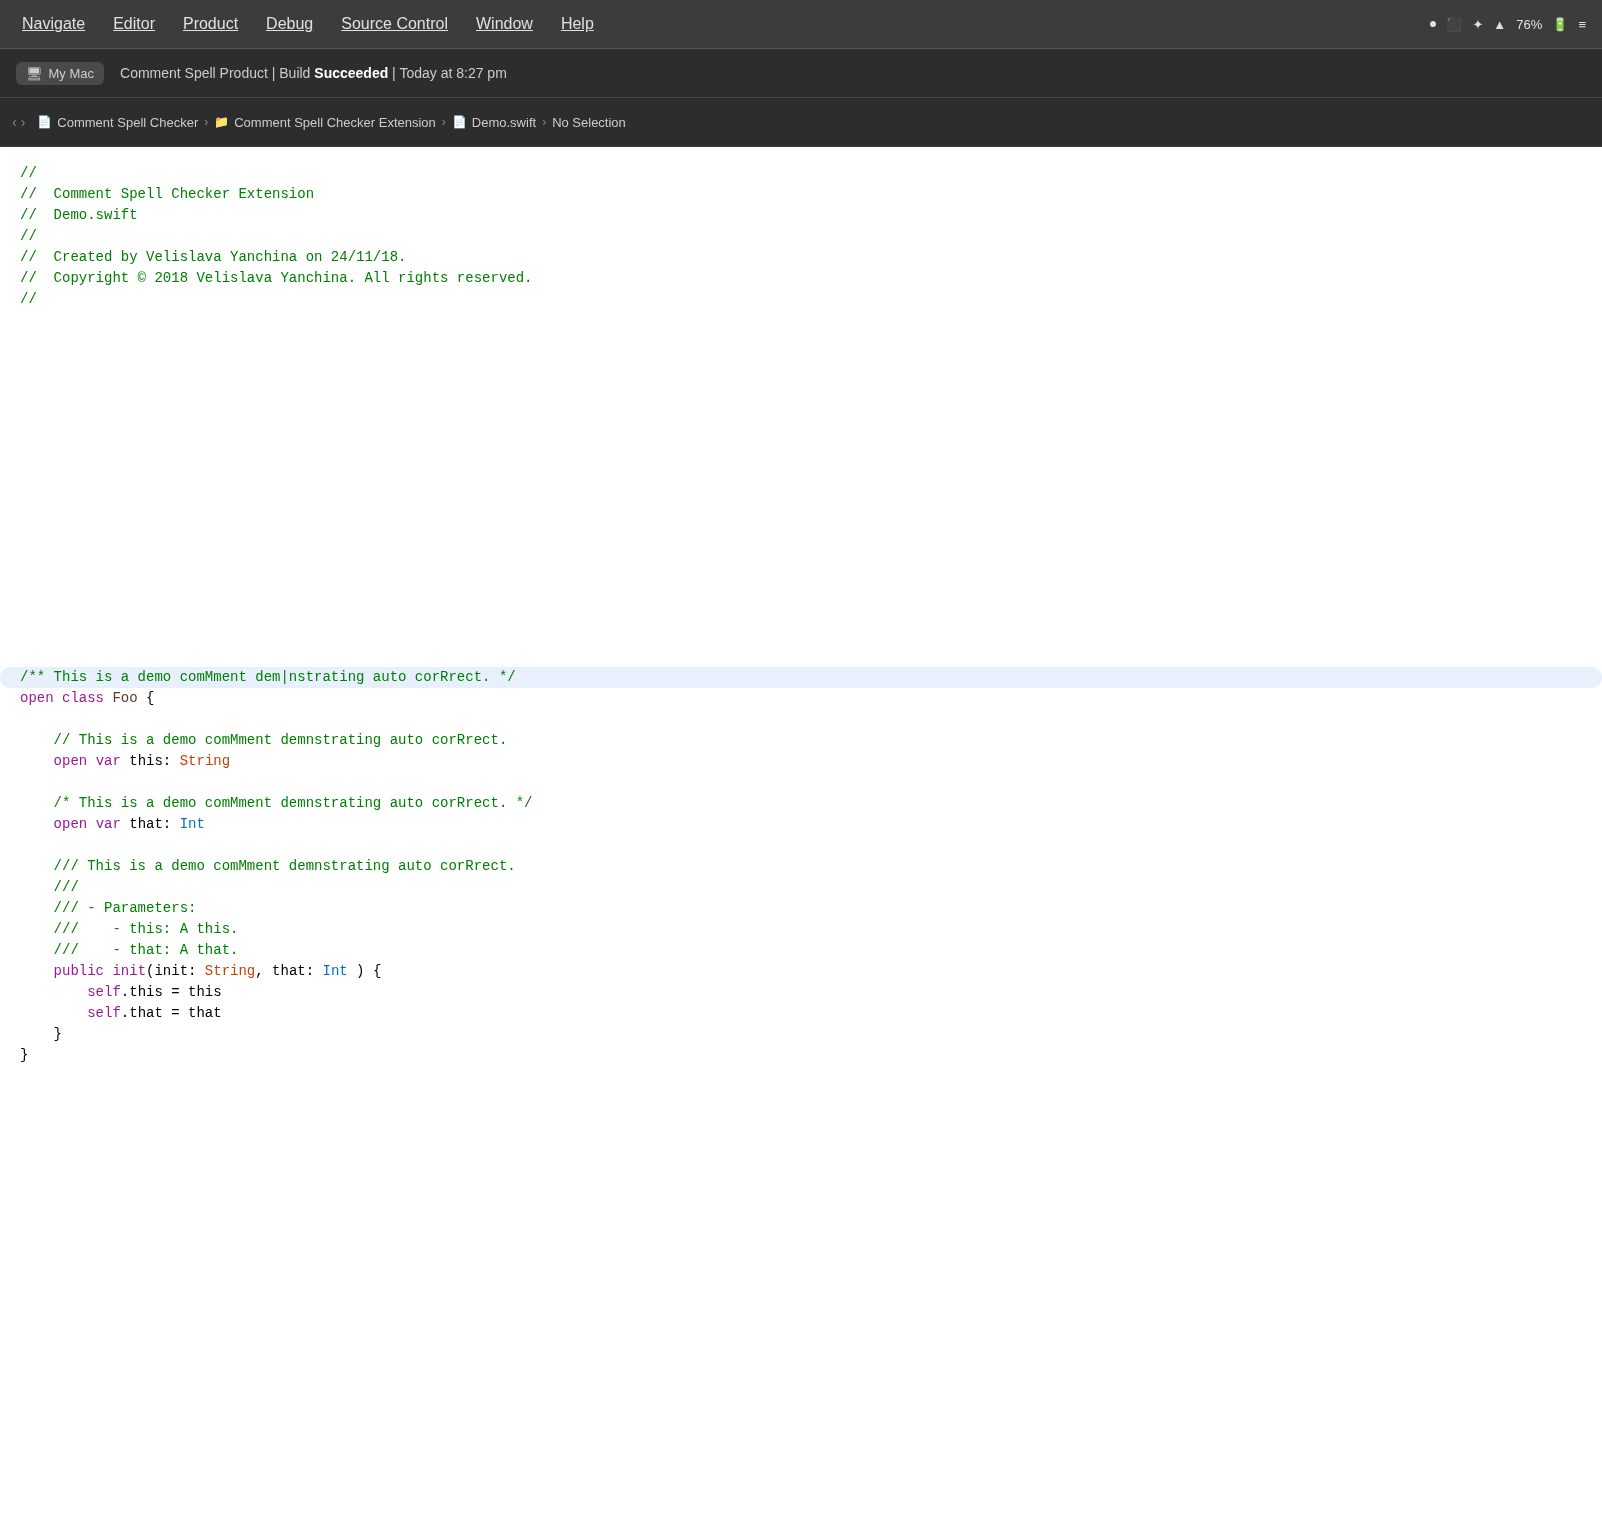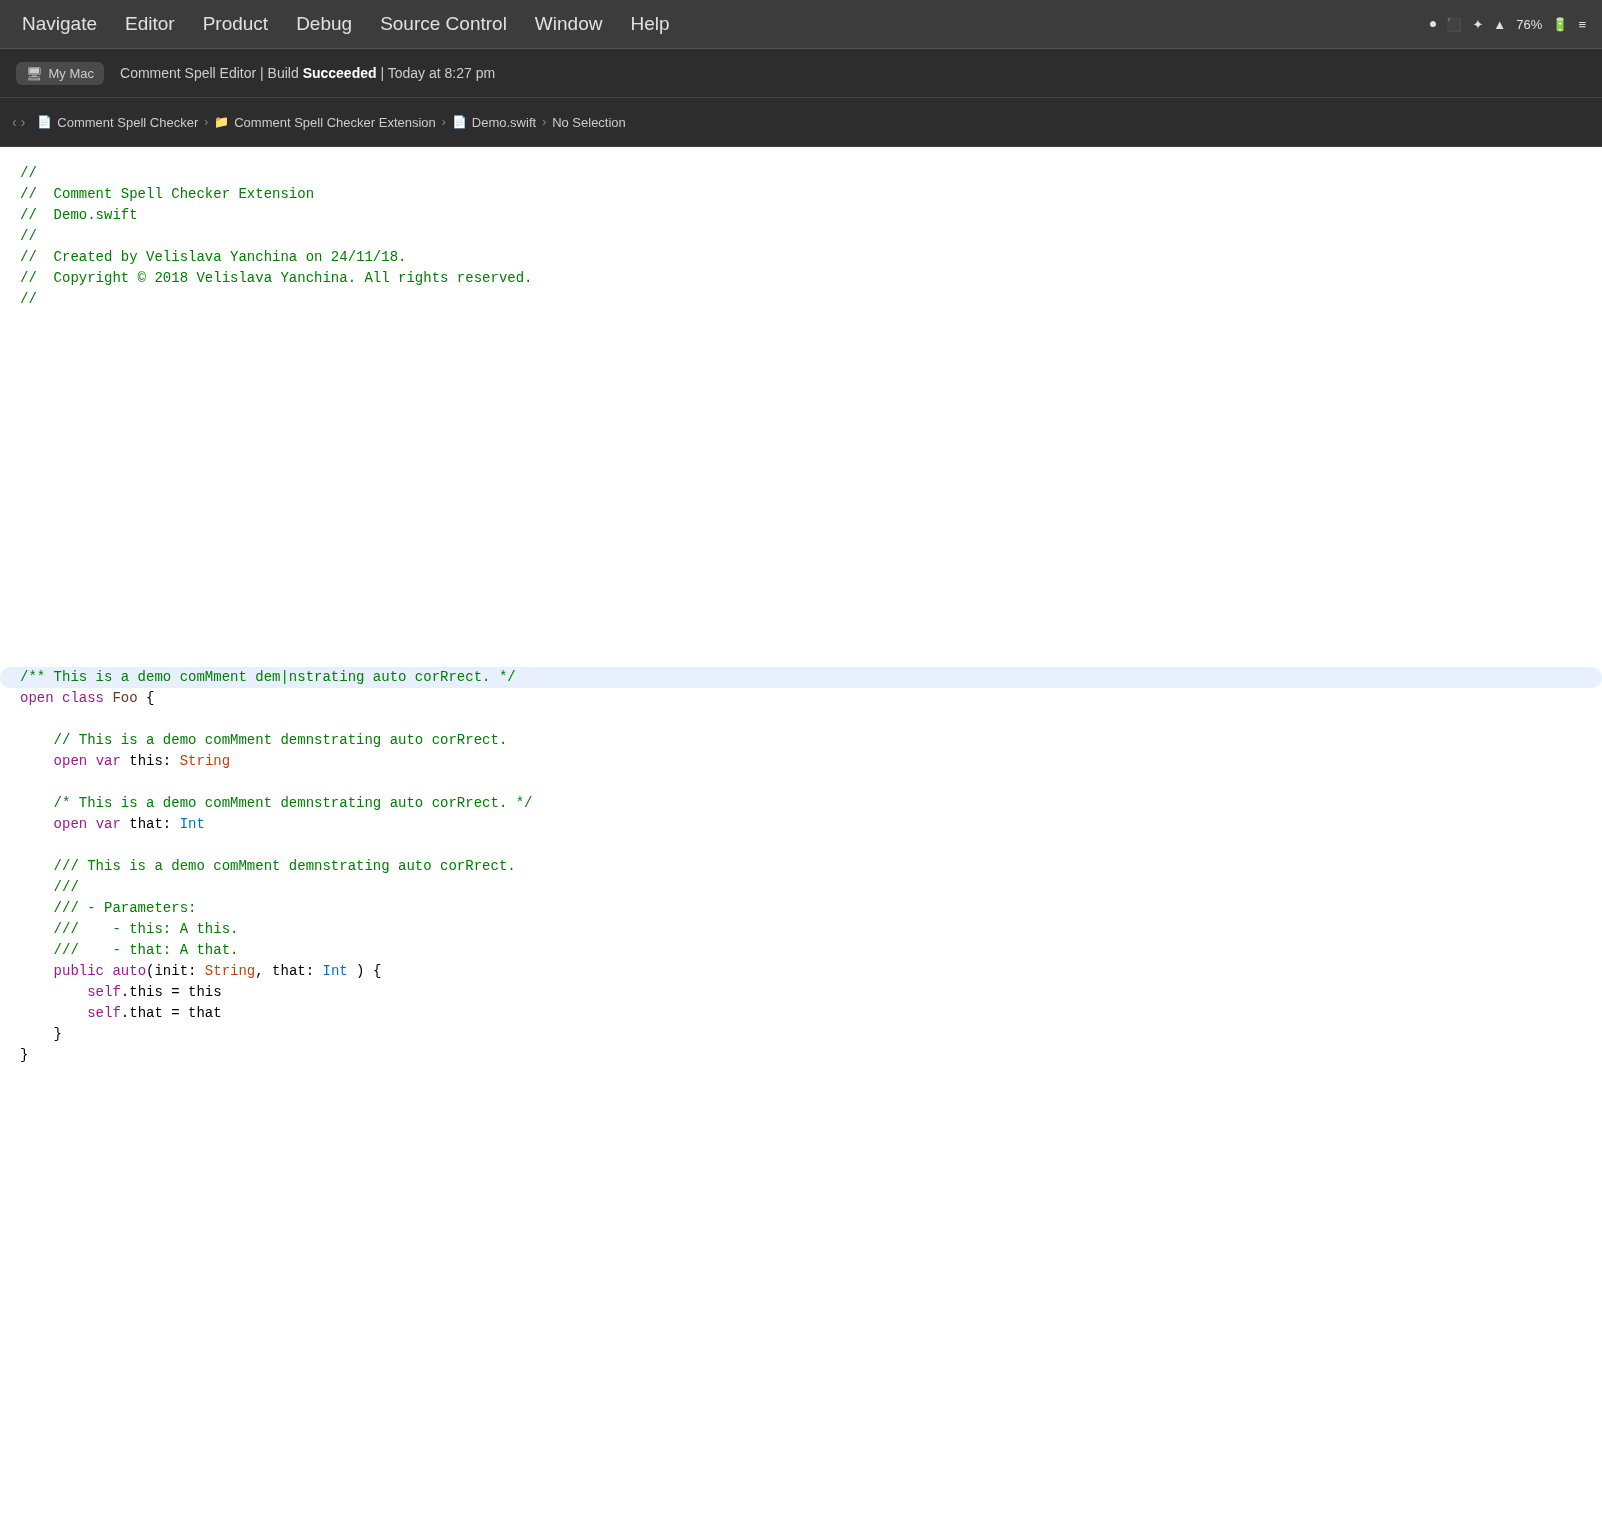--- a/index.html
+++ b/index.html
@@ -21,24 +21,25 @@
       border-bottom: 1px solid #555;
     }
     .menu-items {
       display: flex;
       align-items: center;
       gap: 0;
       flex: 1;
     }
     .menu-item {
       color: #e0e0e0;
-      font-size: 19px;
+      font-size: 16px;
       padding: 6px 14px;
       cursor: pointer;
       white-space: nowrap;
+      text-decoration: underline;
     }
     .system-icons {
       display: flex;
       align-items: center;
       gap: 10px;
       color: #e0e0e0;
       font-size: 13px;
       margin-left: auto;
       padding-right: 8px;
     }
@@ -167,21 +168,21 @@
     <span>≡</span>
   </div>
 </div>
 
 <div class="build-bar">
   <div class="device-pill">
     <span>🖥</span>
     <span>My Mac</span>
   </div>
   <div class="build-status">
-    <span>Comment Spell Editor | Build </span><span class="succeeded">Succeeded</span><span> | Today at 8:27 pm</span>
+    <span>Comment Spell Product | Build </span><span class="succeeded">Succeeded</span><span> | Today at 8:27 pm</span>
   </div>
 </div>
 
 <div class="breadcrumb-bar">
   <div class="nav-arrows">
     <span class="nav-arrow">‹</span>
     <span class="nav-arrow">›</span>
   </div>
   <div class="breadcrumb-item">
     <span class="icon">📄</span>
@@ -285,21 +286,21 @@
     <span class="comment">    /// - Parameters:</span>
   </div>
   <div class="code-line">
     <span class="comment">    ///    - this: A this.</span>
   </div>
   <div class="code-line">
     <span class="comment">    ///    - that: A that.</span>
   </div>
 
   <div class="code-line">
-    <span class="plain">    </span><span class="keyword">public</span><span class="plain"> </span><span class="keyword">auto</span><span class="plain">(init: </span><span class="string-type">String</span><span class="plain">, that: </span><span class="int-type">Int</span><span class="plain"> ) {</span>
+    <span class="plain">    </span><span class="keyword">public</span><span class="plain"> </span><span class="keyword">init</span><span class="plain">(init: </span><span class="string-type">String</span><span class="plain">, that: </span><span class="int-type">Int</span><span class="plain"> ) {</span>
   </div>
 
   <div class="code-line">
     <span class="plain">        </span><span class="keyword">self</span><span class="plain">.</span><span class="plain">this</span><span class="plain"> = this</span>
   </div>
 
   <div class="code-line">
     <span class="plain">        </span><span class="keyword">self</span><span class="plain">.</span><span class="plain">that</span><span class="plain"> = that</span>
   </div>
 

